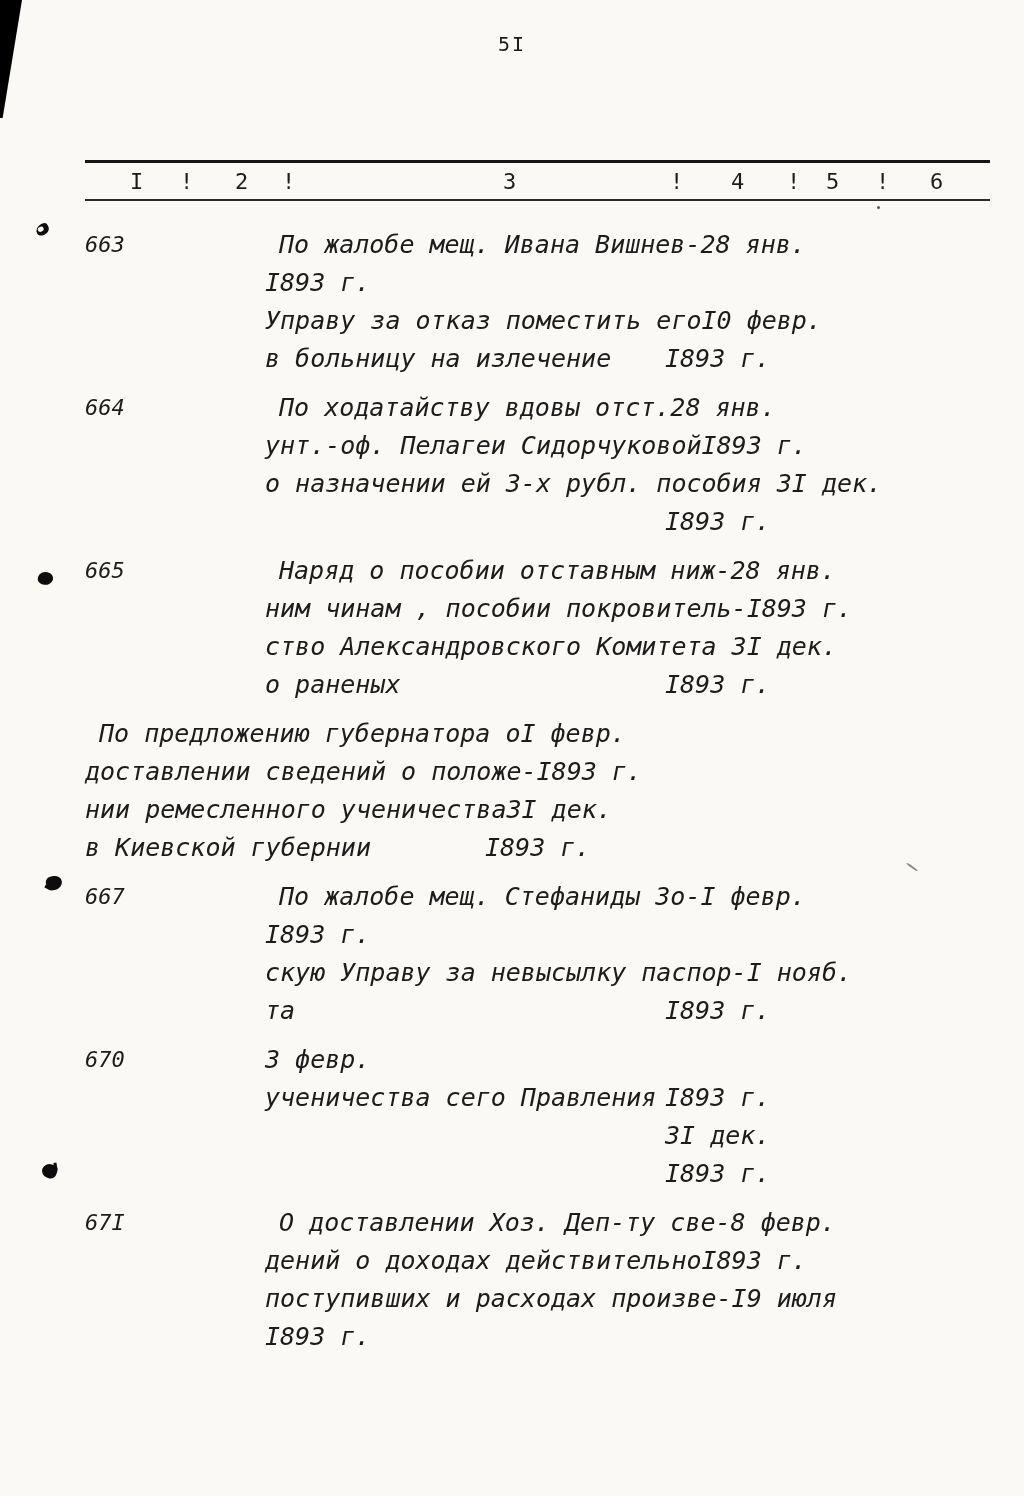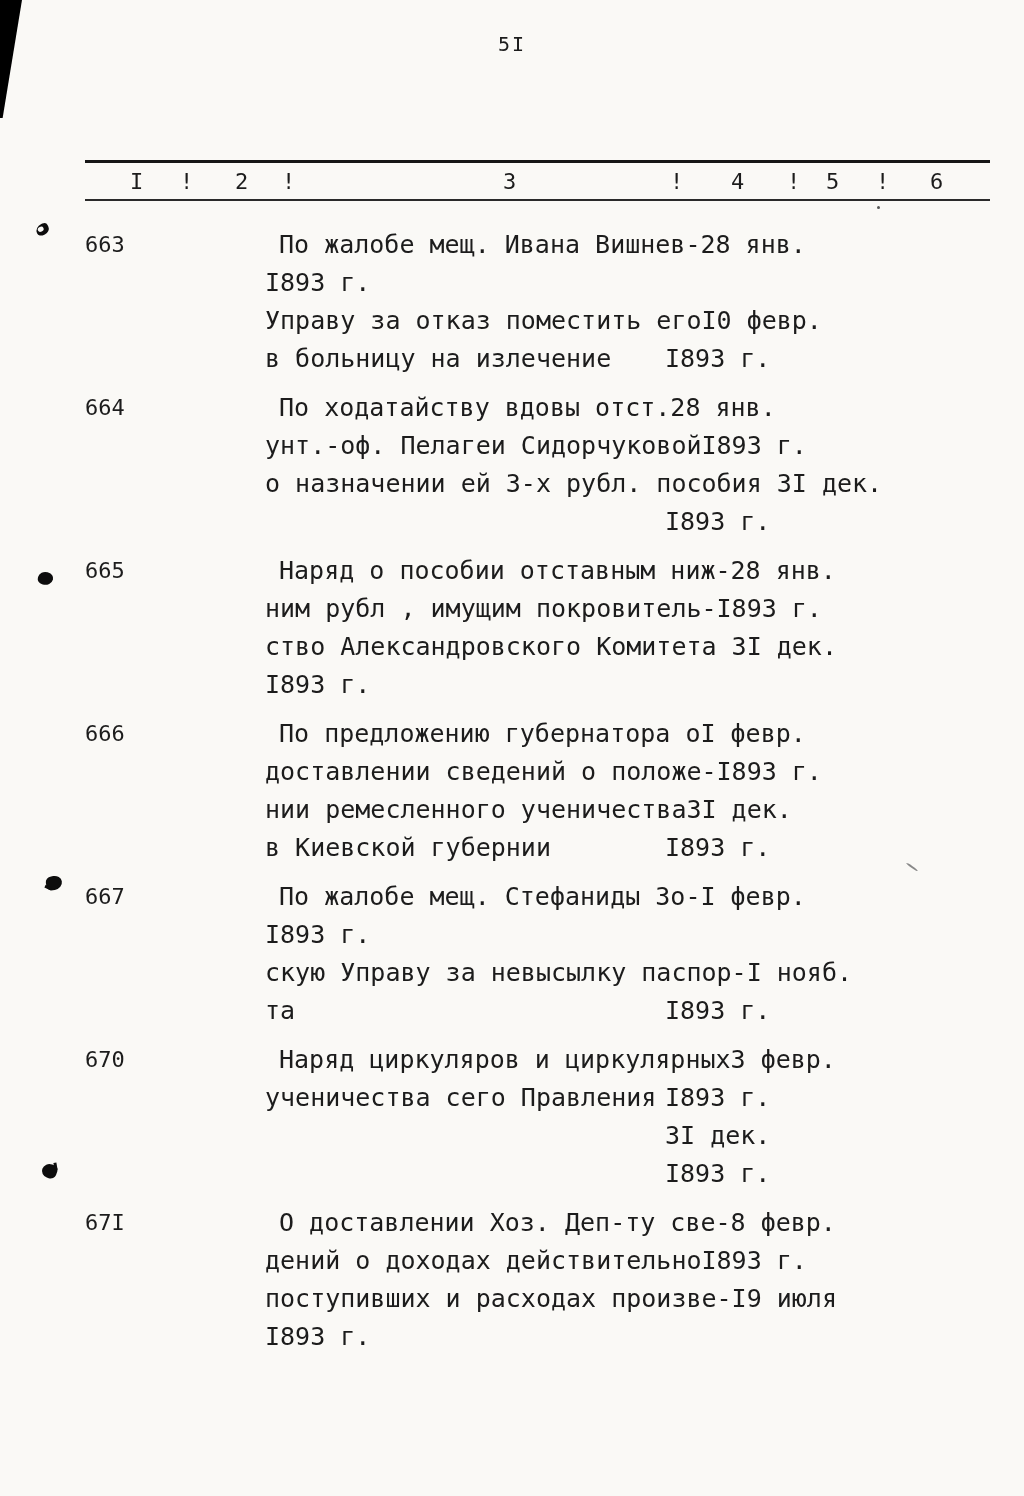--- a/index.html
+++ b/index.html
@@ -62,20 +62,21 @@
   .hc5 { left: 741px; }
   .hs5 { left: 791px; }
   .hc6 { left: 845px; }
 
   
   .entries {
     position: absolute;
     top: 226px;
     left: 85px;
     width: 910px;
+    font-style: italic;
   }
   .entry {
     display: flex;
     margin-bottom: 11px;
   }
   .entry-number {
     width: 180px;
     flex-shrink: 0;
     font-size: 22px;
     line-height: 38px;
@@ -247,34 +248,34 @@
         </div>
       </div>
       <div class="entry">
         <div class="entry-number">665</div>
         <div class="entry-lines">
           <div class="line first">
             <span class="line-text">Наряд о пособии отставным ниж-</span>
             <span class="line-date">28 янв.</span>
           </div>
           <div class="line">
-            <span class="line-text">ним рубл , имущим покровитель-</span>
+            <span class="line-text">ним чинам , пособии покровитель-</span>
             <span class="line-date">I893 г.</span>
           </div>
           <div class="line">
             <span class="line-text">ство Александровского Комитета </span>
             <span class="line-date">3I дек.</span>
           </div>
           <div class="line">
-            <span class="line-date">I893 г.</span>
-          </div>
-        </div>
-      </div>
-      <div class="entry">
-        <div class="entry-number">666</div>
+            <span class="line-text">о раненых</span>
+            <span class="line-date">I893 г.</span>
+          </div>
+        </div>
+      </div>
+      <div class="entry">
         <div class="entry-lines">
           <div class="line first">
             <span class="line-text">По предложению губернатора о</span>
             <span class="line-date">I февр.</span>
           </div>
           <div class="line">
             <span class="line-text">доставлении сведений о положе-</span>
             <span class="line-date">I893 г.</span>
           </div>
           <div class="line">
@@ -304,21 +305,20 @@
           <div class="line">
             <span class="line-text">та</span>
             <span class="line-date">I893 г.</span>
           </div>
         </div>
       </div>
       <div class="entry">
         <div class="entry-number">670</div>
         <div class="entry-lines">
           <div class="line first">
-            <span class="line-text">Наряд циркуляров и циркулярных</span>
             <span class="line-date">3 февр.</span>
           </div>
           <div class="line">
             <span class="line-text">ученичества сего Правления</span>
             <span class="line-date">I893 г.</span>
           </div>
           <div class="line">
             <span class="line-text"></span>
             <span class="line-date">3I дек.</span>
           </div>

